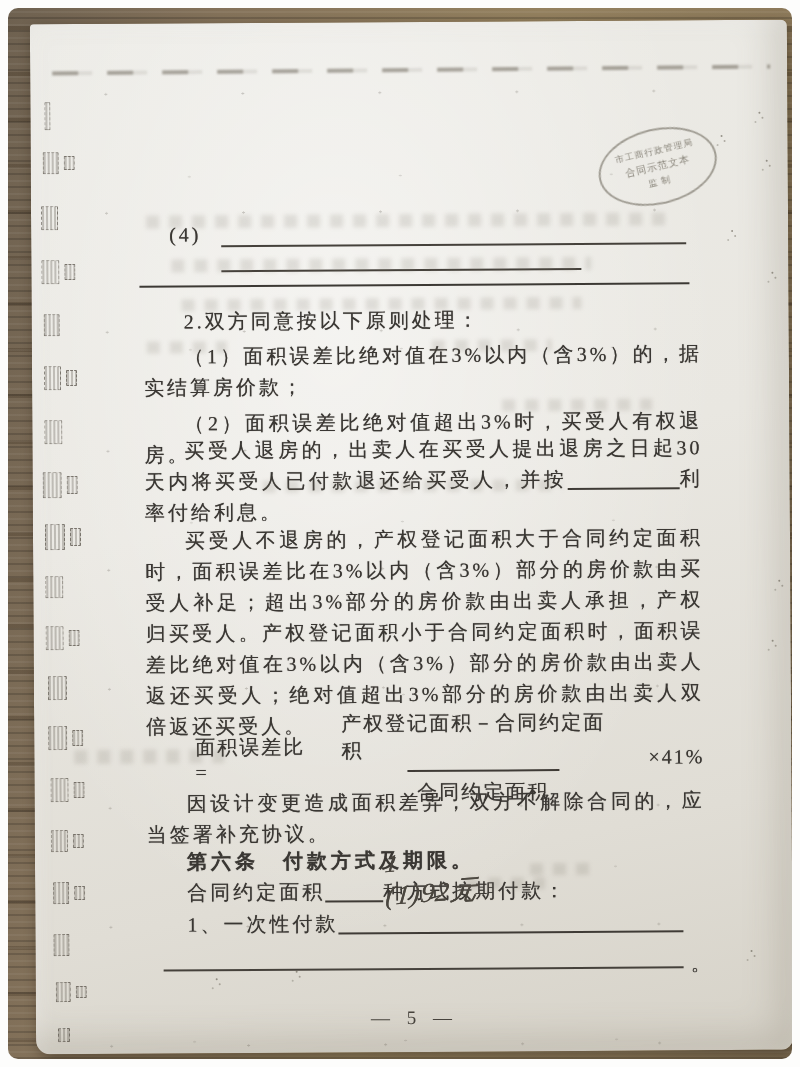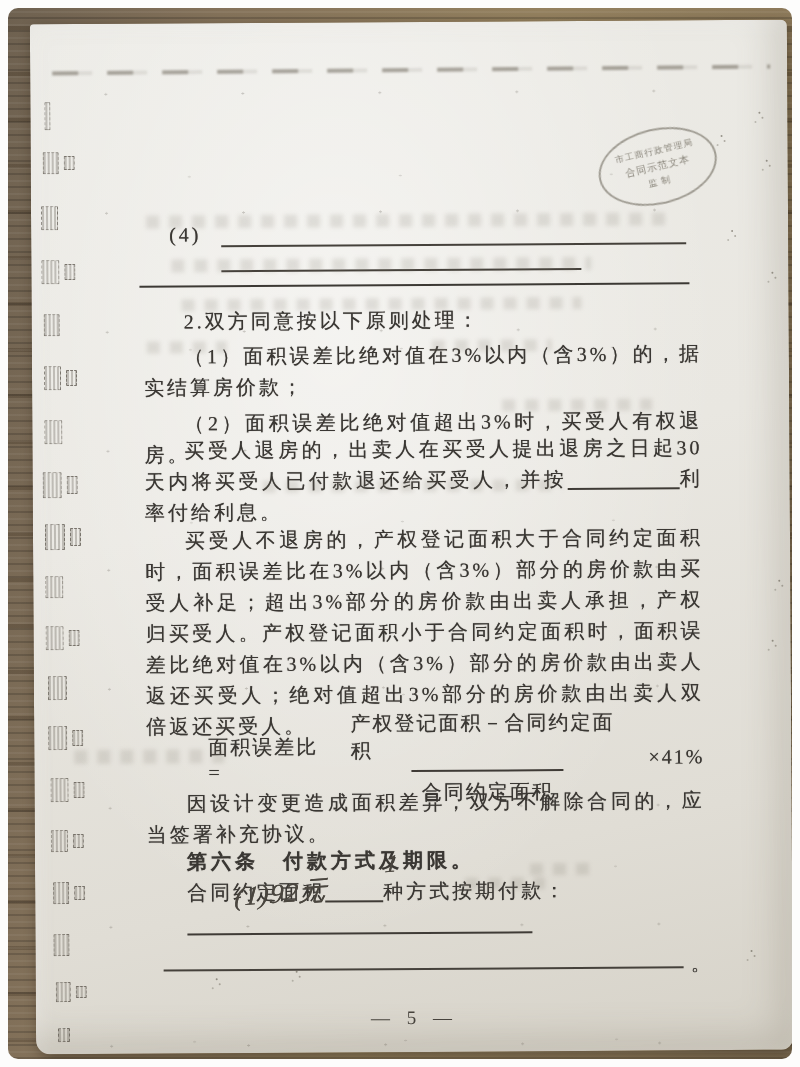--- a/index.html
+++ b/index.html
@@ -79,21 +79,21 @@
   }
   .stamp .s1{font-size:9px;transform:scaleY(.95);}
   .stamp .s2{font-size:10px;margin-top:2px;}
   .stamp .s3{font-size:9px;margin-top:2px;letter-spacing:4px;}
   
   .formula{
     position:absolute;left:112px;top:688px;width:558px;
     display:flex;align-items:center;justify-content:flex-start;
     font-size:20px;letter-spacing:2px;
   }
-  .formula .lhs{margin-left:62px;}
+  .formula .lhs{margin-left:49px;}
   .frac{display:inline-flex;flex-direction:column;align-items:center;margin:0 14px;}
   .frac .num{padding:0 10px 6px;}
   .frac .den{border-top:2px solid #3f3b36;padding:7px 10px 0;font-family:Liberation Serif, serif;}
   
   .hand{
     position:absolute;color:#4a463f;
     font-style:italic;font-size:27px;letter-spacing:1px;
     transform:skewX(-10deg) rotate(-4deg);
     text-shadow:0 0 .5px rgba(74,70,63,.9);
   }
@@ -138,21 +138,21 @@
       </span>
       <span>×41%</span>
     </div>
 
     <div class="tblock ink indent" style="top:765px;">因设计变更造成面积差异，双方不解除合同的，应当签署补充协议。</div>
 
     <div class="tblock ink heading" style="top:823px;text-indent:2em;">第六条　付款方式及期限。</div>
 
     <div class="tblock ink" style="top:854px;text-indent:2em;"><span>合同约定面积</span><span class="blank" style="width:58px;position:relative;"><span class="hand" style="left:20px;top:-30px;font-size:25px;">1</span></span><span>种方式按期付款：</span></div>
 
-    <div class="tblock ink" style="top:886px;text-indent:2em;"><span class="blank" style="width:345px;position:relative;"><span class="hand" style="left:8px;top:-32px;">(1)92元</span></span></div>
+    <div class="tblock ink" style="top:886px;text-indent:2em;"><span>1、一次性付款</span><span class="blank" style="width:345px;position:relative;"><span class="hand" style="left:8px;top:-32px;">(1)92元</span></span></div>
 
     <div class="uline" style="left:128px;top:946px;width:520px;"></div>
     <div class="tblock ink" style="top:928px;left:655px;width:30px;">。</div>
 
     <div class="pagenum">— 5 —</div>
 
     <div id="marks-layer">
         <div class="bmark" style="left: 14px; top: 78px; width: 4px; height: 26px;"></div>
         <div class="bmark" style="left: 12px; top: 128px; width: 14px; height: 20px;"></div>
         <div class="bmark" style="left: 33px; top: 132px; width: 9px; height: 12px;"></div>

